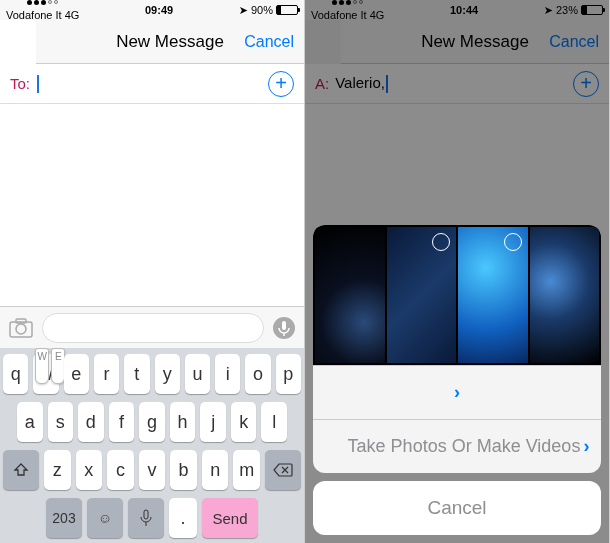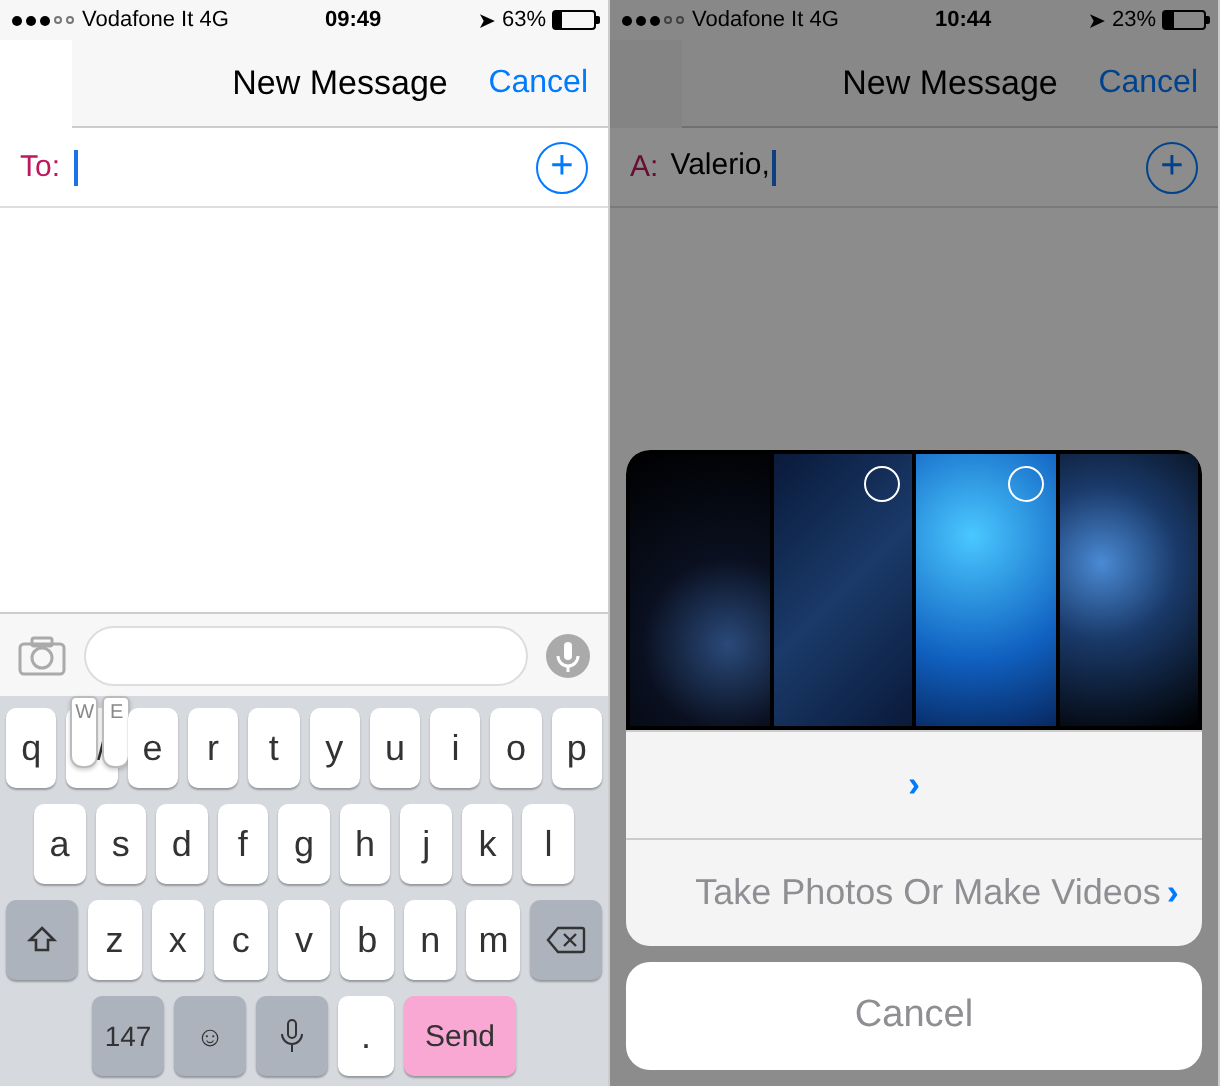--- a/index.html
+++ b/index.html
@@ -3,21 +3,21 @@
 <meta charset="utf-8">
 <style>
 * { margin: 0; padding: 0; box-sizing: border-box; font-family: -apple-system, "Helvetica Neue", Helvetica, Arial, sans-serif; }
 body { background: #f0f0f0; }
 .container { display: flex; width: 610px; height: 543px; background: #fff; }
 .phone { width: 50%; height: 100%; position: relative; display: flex; flex-direction: column; border-right: 1px solid #ccc; }
 .phone.dimmed { background: #848484; }
 .phone.dimmed .status-bar, .phone.dimmed .nav-bar, .phone.dimmed .to-row, .phone.dimmed .message-body { filter: brightness(0.55); }
 
 .status-bar { height: 20px; background: #f7f7f7; display: flex; align-items: center; justify-content: space-between; padding: 0 6px; font-size: 11px; color: #000; }
-.status-left { display: flex; align-items: center; gap: 4px; }
+.status-left { display: flex; align-items: center; gap: 4px; flex-direction: column; }
 .signal-dots { display: flex; gap: 2px; }
 .signal-dots .dot { width: 5px; height: 5px; border-radius: 50%; background: #000; }
 .signal-dots .dot.empty { background: transparent; border: 1px solid #777; width: 4px; height: 4px; }
 .status-time { font-weight: 600; }
 .status-right { display: flex; align-items: center; gap: 3px; font-size: 11px; }
 .battery { width: 22px; height: 10px; border: 1px solid #000; border-radius: 2px; position: relative; }
 .battery::after { content: ""; position: absolute; right: -3px; top: 2px; width: 2px; height: 4px; background: #000; border-radius: 0 1px 1px 0; }
 .battery .fill { height: 100%; background: #000; }
 
 .nav-bar { height: 44px; background: #f7f7f7; border-bottom: 1px solid #ccc; display: flex; align-items: center; justify-content: center; position: relative; margin-left: 36px; }
@@ -78,21 +78,21 @@
             <span class="dot"></span>
             <span class="dot"></span>
             <span class="dot empty"></span>
             <span class="dot empty"></span>
         </div>
         <span>Vodafone It 4G</span>
       </div>
       <span class="status-time">09:49</span>
       <div class="status-right">
         <span>➤</span>
-        <span>63%</span>
+        <span>90%</span>
         <div class="battery">
             <div class="fill" style="width:20%"></div>
           </div>
       </div>
     </div>
 
     <div class="nav-bar">
       <span class="nav-title">New Message</span>
       <span class="nav-cancel">Cancel</span>
     </div>
@@ -164,21 +164,21 @@
         <div class="key">n</div>
         <div class="key">m</div>
         <div class="key del-key">
           <svg width="20" height="14" viewBox="0 0 20 14">
               <path d="M6 1h12a1 1 0 011 1v10a1 1 0 01-1 1H6l-5-6z" fill="none" stroke="#333" stroke-width="1.2"></path>
               <path d="M9 4l6 6M15 4l-6 6" stroke="#333" stroke-width="1.2"></path>
             </svg>
         </div>
       </div>
       <div class="kb-row r4">
-        <div class="key fn">147</div>
+        <div class="key fn">203</div>
         <div class="key fn">
             <span>☺</span>
           </div>
         <div class="key fn">
           <svg width="12" height="18" viewBox="0 0 12 18">
               <rect x="4" y="1" width="4" height="9" rx="2" fill="none" stroke="#333"></rect>
               <path d="M1 8a5 5 0 0010 0M6 13v4" stroke="#333" fill="none"></path>
             </svg>
         </div>
         <div class="key" style="flex:0 0 28px">.</div>

